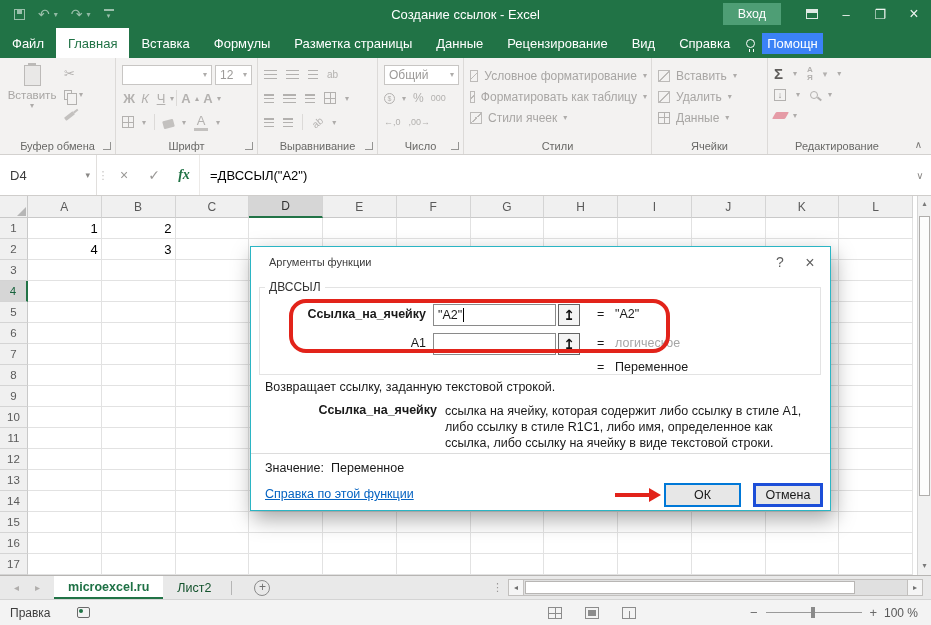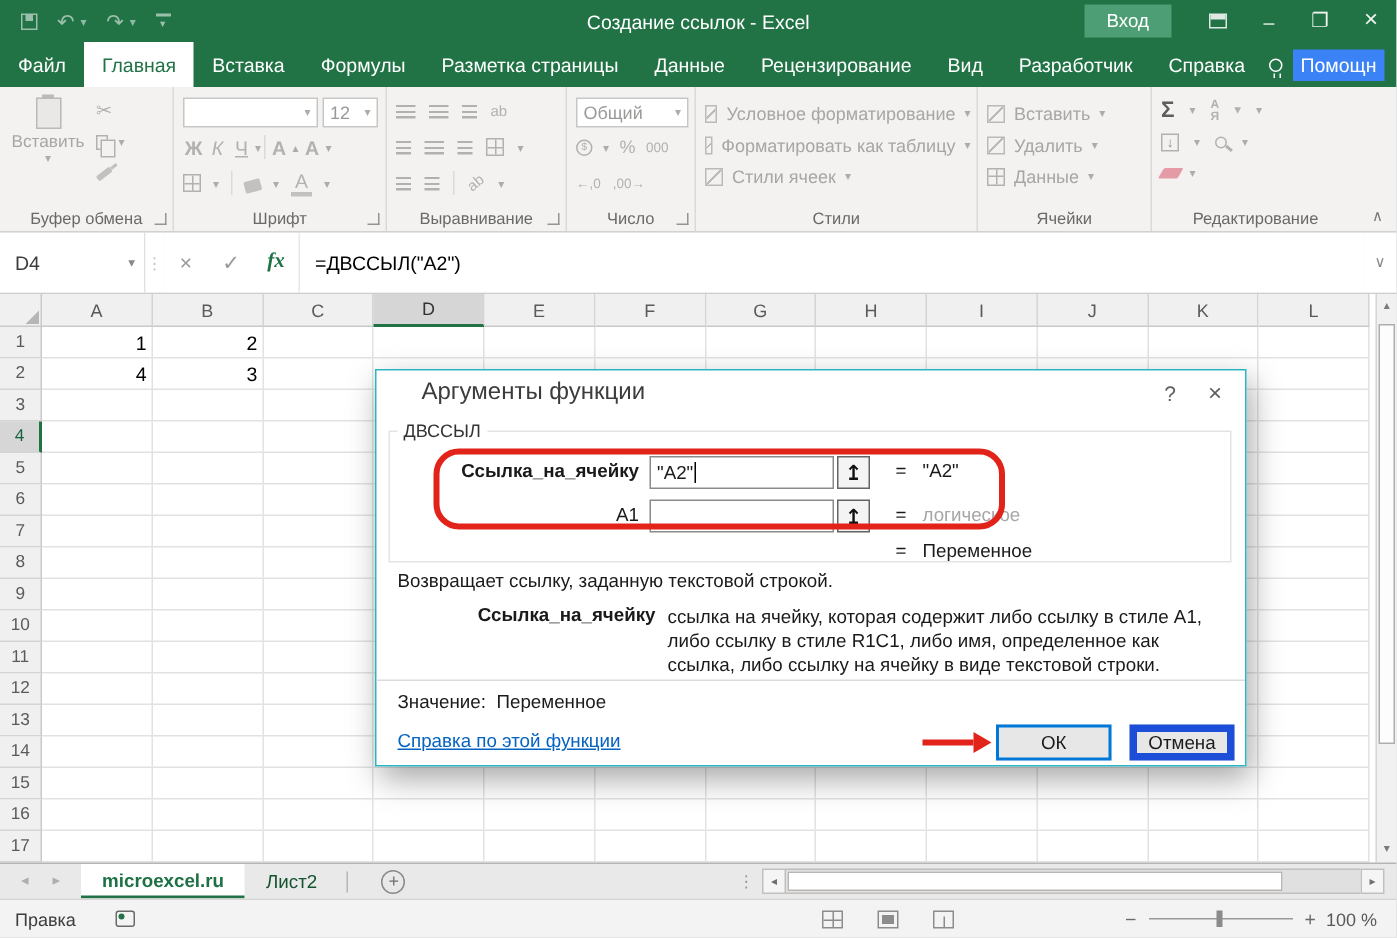--- a/index.html
+++ b/index.html
@@ -126,21 +126,21 @@
   .vicon.v3{background:linear-gradient(#8c8c8c,#8c8c8c) 50% 100%/1px 7px no-repeat}
   .zoomctl{position:absolute;left:750px;top:6px;display:flex;align-items:center;gap:8px;color:#6a6a6a}
   .ztrack{width:96px;height:1px;background:#9a9a9a;position:relative}
   .ztick{position:absolute;left:47px;top:-3px;width:1px;height:7px;background:#9a9a9a}
   .zthumb{position:absolute;left:45px;top:-5px;width:4px;height:11px;background:#8a8a8a}
   .zsign{font-size:13px;line-height:1}
   .sb-zoom{position:absolute;left:884px;top:6px;color:#595959}
 
   
   .dialog{position:absolute;left:250px;top:246px;width:581px;height:265px;background:#fff;border:1px solid #2bb5c4;box-shadow:3px 8px 20px rgba(0,0,0,.35);z-index:10;font-size:12.5px;color:#1a1a1a}
-  .dtitle{height:30px;display:flex;align-items:center;padding-left:30px;font-size:16px;color:#3c3c3c}
+  .dtitle{height:30px;display:flex;align-items:center;padding-left:18px;font-size:11px;color:#3c3c3c}
   .dbtn{position:absolute;top:7px;font-size:14px;color:#5f5f5f;width:20px;text-align:center}
   .dbtn.help{right:40px}
   .dbtn.close{right:10px;font-size:16px}
   .dgroup{position:absolute;left:8px;top:40px;width:562px;height:88px;border:1px solid #e3e3e3}
   .dfn{position:absolute;left:14px;top:33px;background:#fff;padding:0 4px;font-size:12px;color:#333;z-index:2}
   .flabel{position:absolute;width:158px;text-align:right;font-weight:bold;color:#1a1a1a}
   .flabel.plain{font-weight:normal}
   .finput{position:absolute;left:182px;width:123px;height:22px;border:1px solid #8a8a8a;background:#fff;display:flex;align-items:center;padding:0 4px;font-size:12.5px;color:#1a1a1a}
   .cursor{display:inline-block;width:1px;height:14px;background:#000;margin-left:1px}
   .fpick{position:absolute;left:307px;width:22px;height:22px;border:1px solid #646464;background:#f4f4f4;display:flex;align-items:center;justify-content:center;font-size:14px;color:#111;font-weight:bold}
@@ -148,21 +148,21 @@
   .fres{position:absolute;left:364px;color:#1a1a1a}
   .fres.muted{color:#a6a6a6}
   .dsummary{position:absolute;left:14px;top:133px}
   .dparam-name{position:absolute;left:14px;top:156px;width:172px;text-align:right;font-weight:bold}
   .dparam-desc{position:absolute;left:194px;top:156px;width:374px;line-height:16px}
   .ddivider{position:absolute;left:0;right:0;top:206px;border-top:1px solid #dcdcdc}
   .dvalue-label{position:absolute;left:14px;top:214px}
   .dvalue{position:absolute;left:80px;top:214px}
   .dlink{position:absolute;left:14px;top:240px;color:#0563c1;text-decoration:underline}
   .dok{position:absolute;left:413px;top:236px;width:77px;height:24px;background:#e7e7e7;border:2px solid #0078d7;display:flex;align-items:center;justify-content:center;font-size:12.5px;color:#1a1a1a}
-  .dcancel{position:absolute;left:502px;top:236px;width:70px;height:24px;background:#e7e7e7;border:5px solid #1d4ed8;display:flex;align-items:center;justify-content:center;font-size:12.5px;color:#1a1a1a}
+  .dcancel{position:absolute;left:502px;top:236px;width:70px;height:24px;background:#e7e7e7;border:3px solid #1d4ed8;display:flex;align-items:center;justify-content:center;font-size:12.5px;color:#1a1a1a}
   .ann-rect{position:absolute;left:38px;top:52px;width:381px;height:54px;border:4px solid #e2231a;border-radius:17px;pointer-events:none;z-index:12}
   .ann-arrow{position:absolute;left:364px;top:246px;width:34px;height:4px;background:#e2231a;pointer-events:none;z-index:12}
   .ann-arrow::after{content:'';position:absolute;right:-12px;top:-5px;border-left:12px solid #e2231a;border-top:7px solid transparent;border-bottom:7px solid transparent}
 </style>
 </head>
 <body>
 
 <div class="screen">
 
   <div class="titlebar">
@@ -188,21 +188,20 @@
 
   <div class="tabbar">
     <div class="tab">Файл</div>
     <div class="tab active">Главная</div>
     <div class="tab">Вставка</div>
     <div class="tab">Формулы</div>
     <div class="tab">Разметка страницы</div>
     <div class="tab">Данные</div>
     <div class="tab">Рецензирование</div>
     <div class="tab">Вид</div>
-    <div class="tab">Разработчик</div>
     <div class="tab">Справка</div>
     <div class="helper">
       <span class="bulb"></span>
       <span class="helper-label">Помощн</span>
     </div>
     <div class="share">
       
       
     </div>
   </div>

